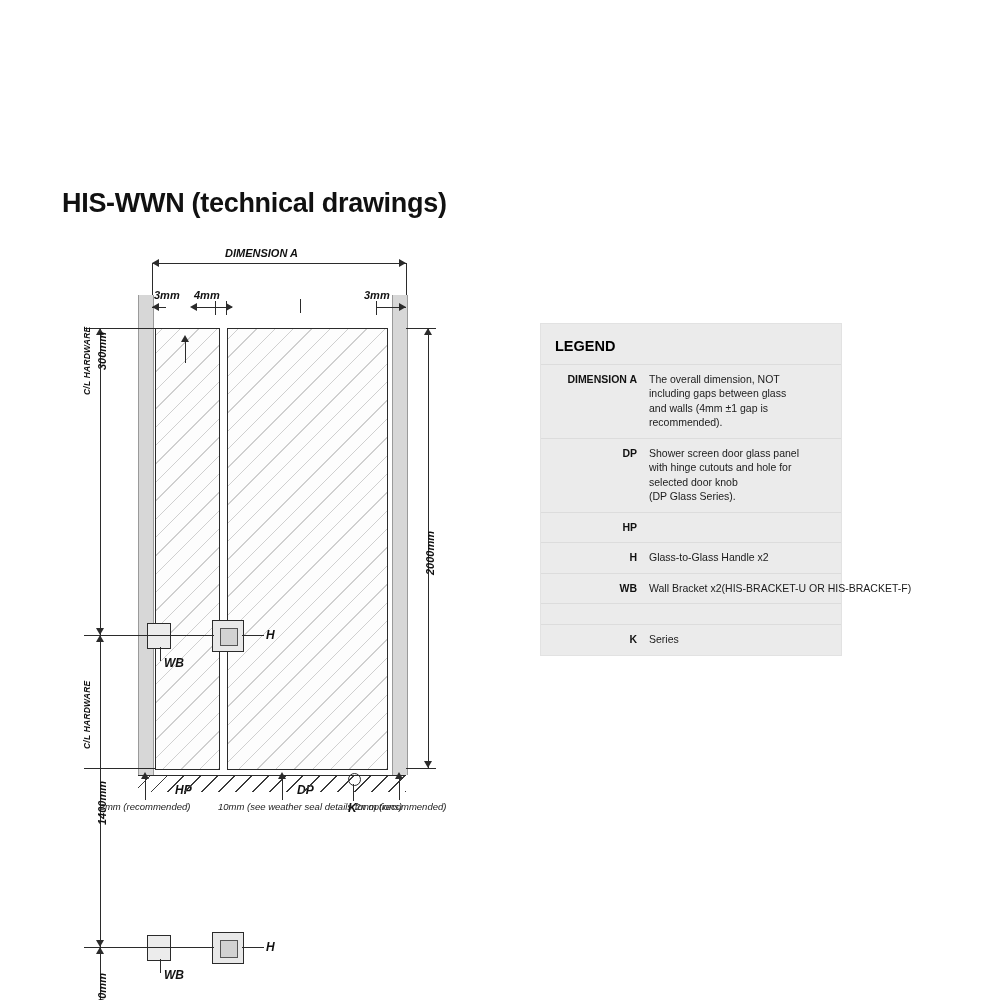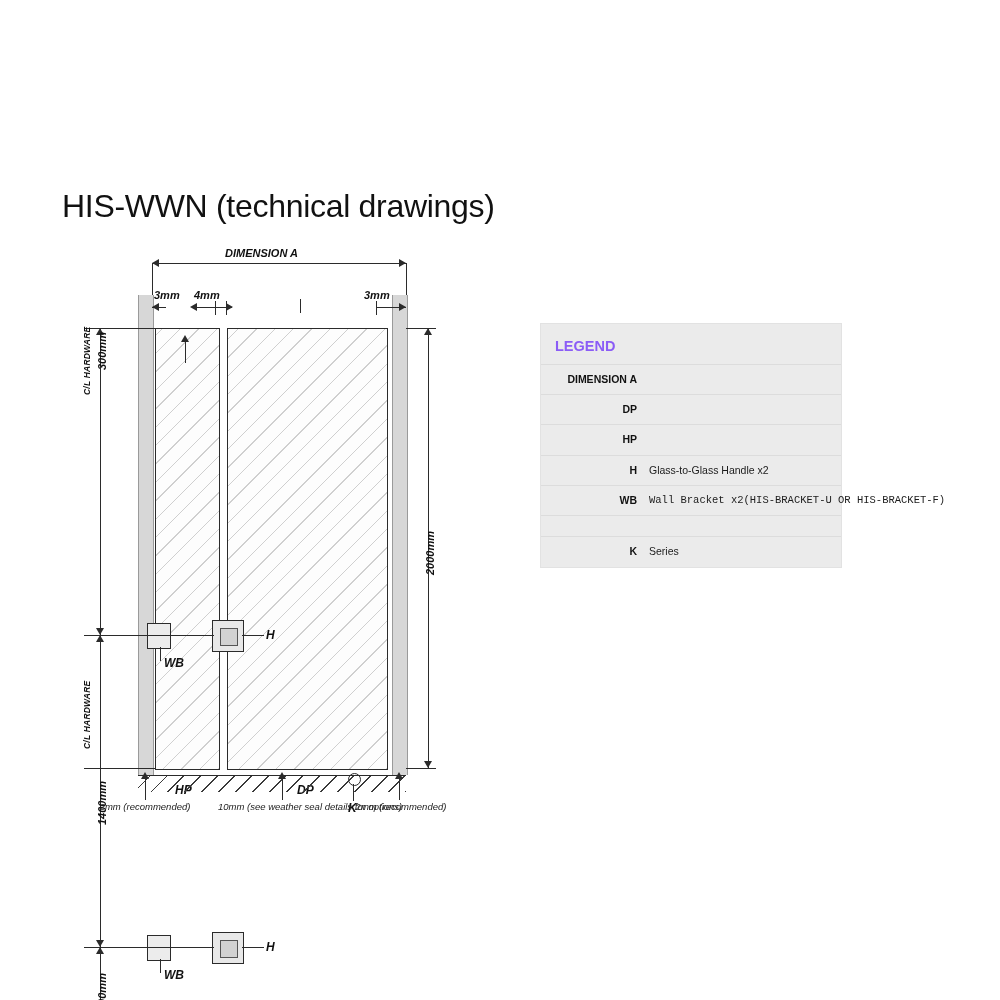--- a/index.html
+++ b/index.html
@@ -16,22 +16,22 @@
     overflow: hidden;
   }
   .page {
     position: absolute;
     inset: 0;
   }
   #title {
     position: absolute;
     left: 62px;
     top: 188px;
-    font-size: 32px;
-    font-weight: normal;
+    font-size: 27px;
+    font-weight: bold;
     letter-spacing: -0.3px;
     color: #111;
     white-space: nowrap;
   }
 
   
   .drawing {
     position: absolute;
     left: 60px;
     top: 245px;
@@ -216,21 +216,21 @@
     left: 540px;
     top: 323px;
     width: 300px;
     background: #ebebeb;
     border: 1px solid #e2e2e2;
     padding: 0;
   }
   .legend-title {
     font-size: 14.5px;
     font-weight: bold;
-    color: #8b5cf6;
+    color: #000000;
     padding: 14px 0 10px 14px;
   }
   .legend-row {
     display: flex;
     align-items: flex-start;
     border-top: 1px solid #dcdcdc;
     padding: 7px 10px 8px 0;
   }
   .legend-row:first-of-type { border-top: 1px solid #dcdcdc; }
   .legend-key {
@@ -242,21 +242,21 @@
     color: #111;
     line-height: 1.35;
   }
   .legend-desc {
     flex: 1 1 auto;
     font-size: 10.5px;
     color: #1b1b1b;
     line-height: 1.38;
     white-space: pre-line;
   }
-  .legend-row.wide .legend-desc { white-space: nowrap; font-family: Liberation Mono, monospace; }
+  .legend-row.wide .legend-desc { white-space: nowrap; }
   .legend-spacer {
     height: 20px;
     border-top: 1px solid #dcdcdc;
   }
   .legend-footnote {
     font-size: 9.5px;
     font-style: italic;
     color: #111;
     text-align: center;
     padding: 9px 0 6px 0;
@@ -379,24 +379,32 @@
     <div class="small-note" style="left:276px; top:556px; width:130px;">2mm
 (recommended)</div>
 
   </div>
 
   <div class="legend">
     <div class="legend-title">LEGEND</div>
 
     <div class="legend-row">
       <div class="legend-key">DIMENSION A</div>
+      <div class="legend-desc">The overall dimension, NOT
+including gaps between glass
+and walls (4mm ±1 gap is
+recommended).</div>
     </div>
 
     <div class="legend-row">
       <div class="legend-key">DP</div>
+      <div class="legend-desc">Shower screen door glass panel
+with hinge cutouts and hole for
+selected door knob
+(DP Glass Series).</div>
     </div>
 
     <div class="legend-row">
       <div class="legend-key">HP</div>
     </div>
 
     <div class="legend-row">
       <div class="legend-key">H</div>
       <div class="legend-desc">Glass-to-Glass Handle x2</div>
     </div>

